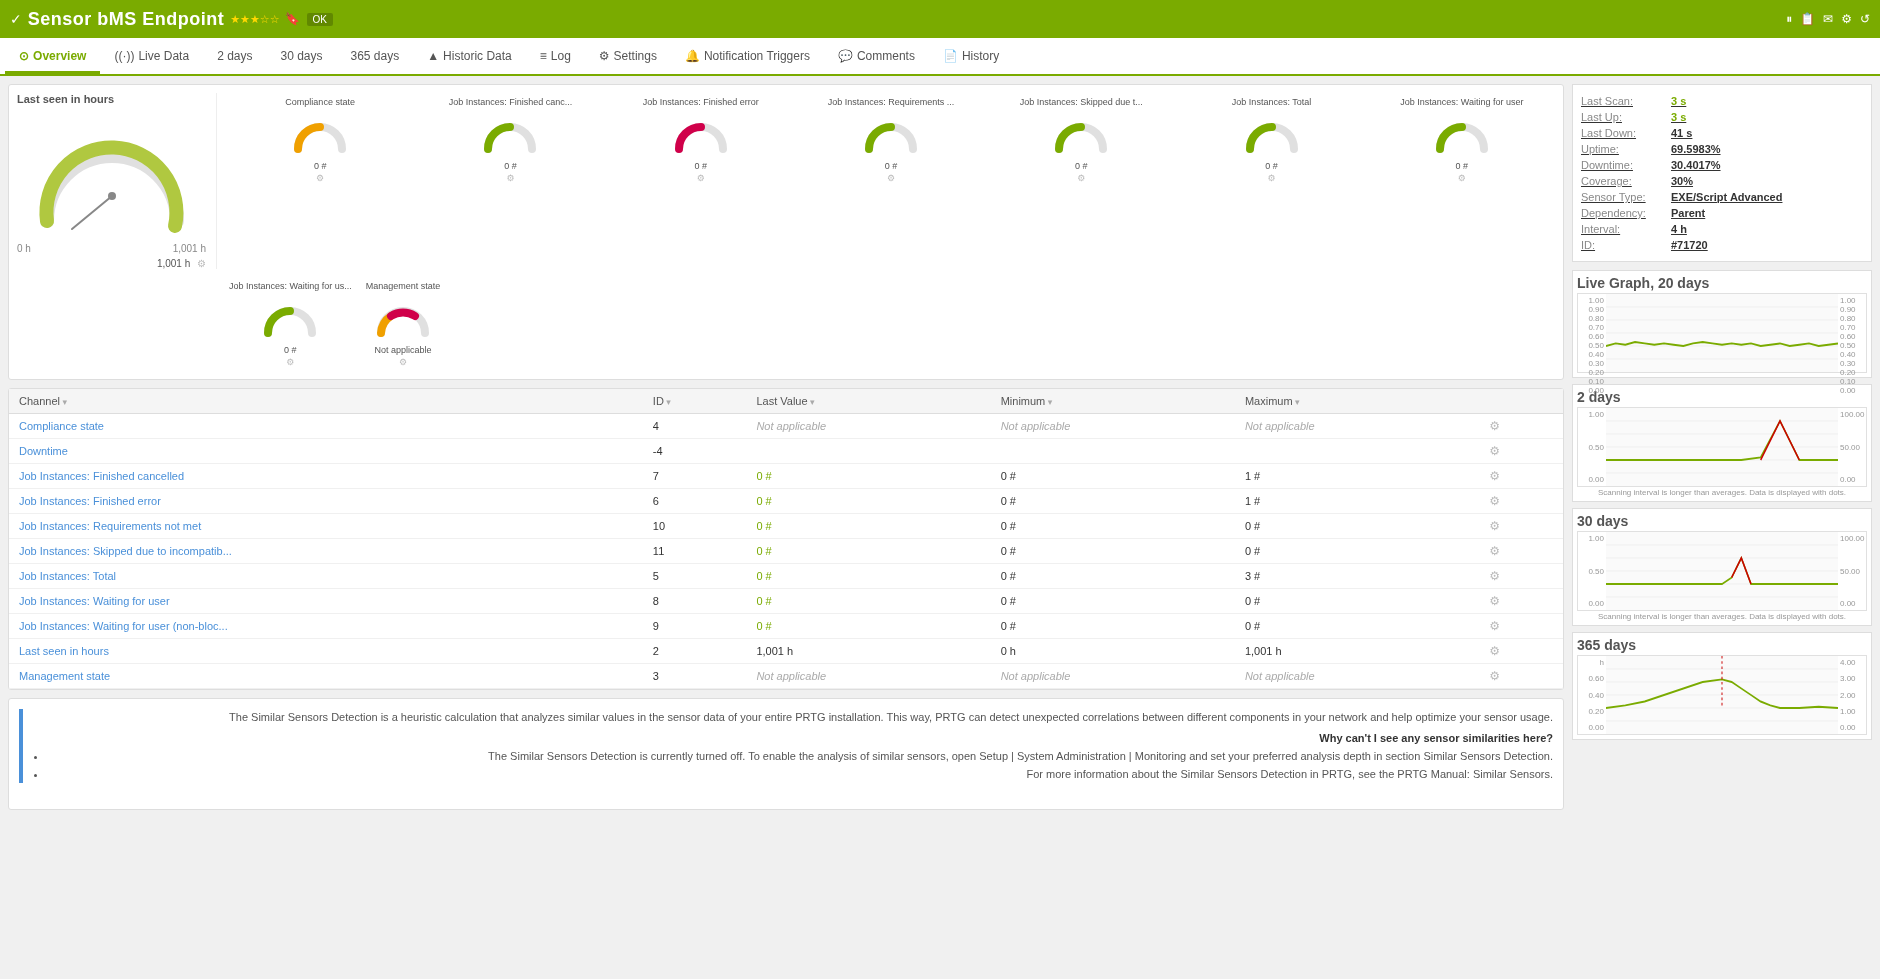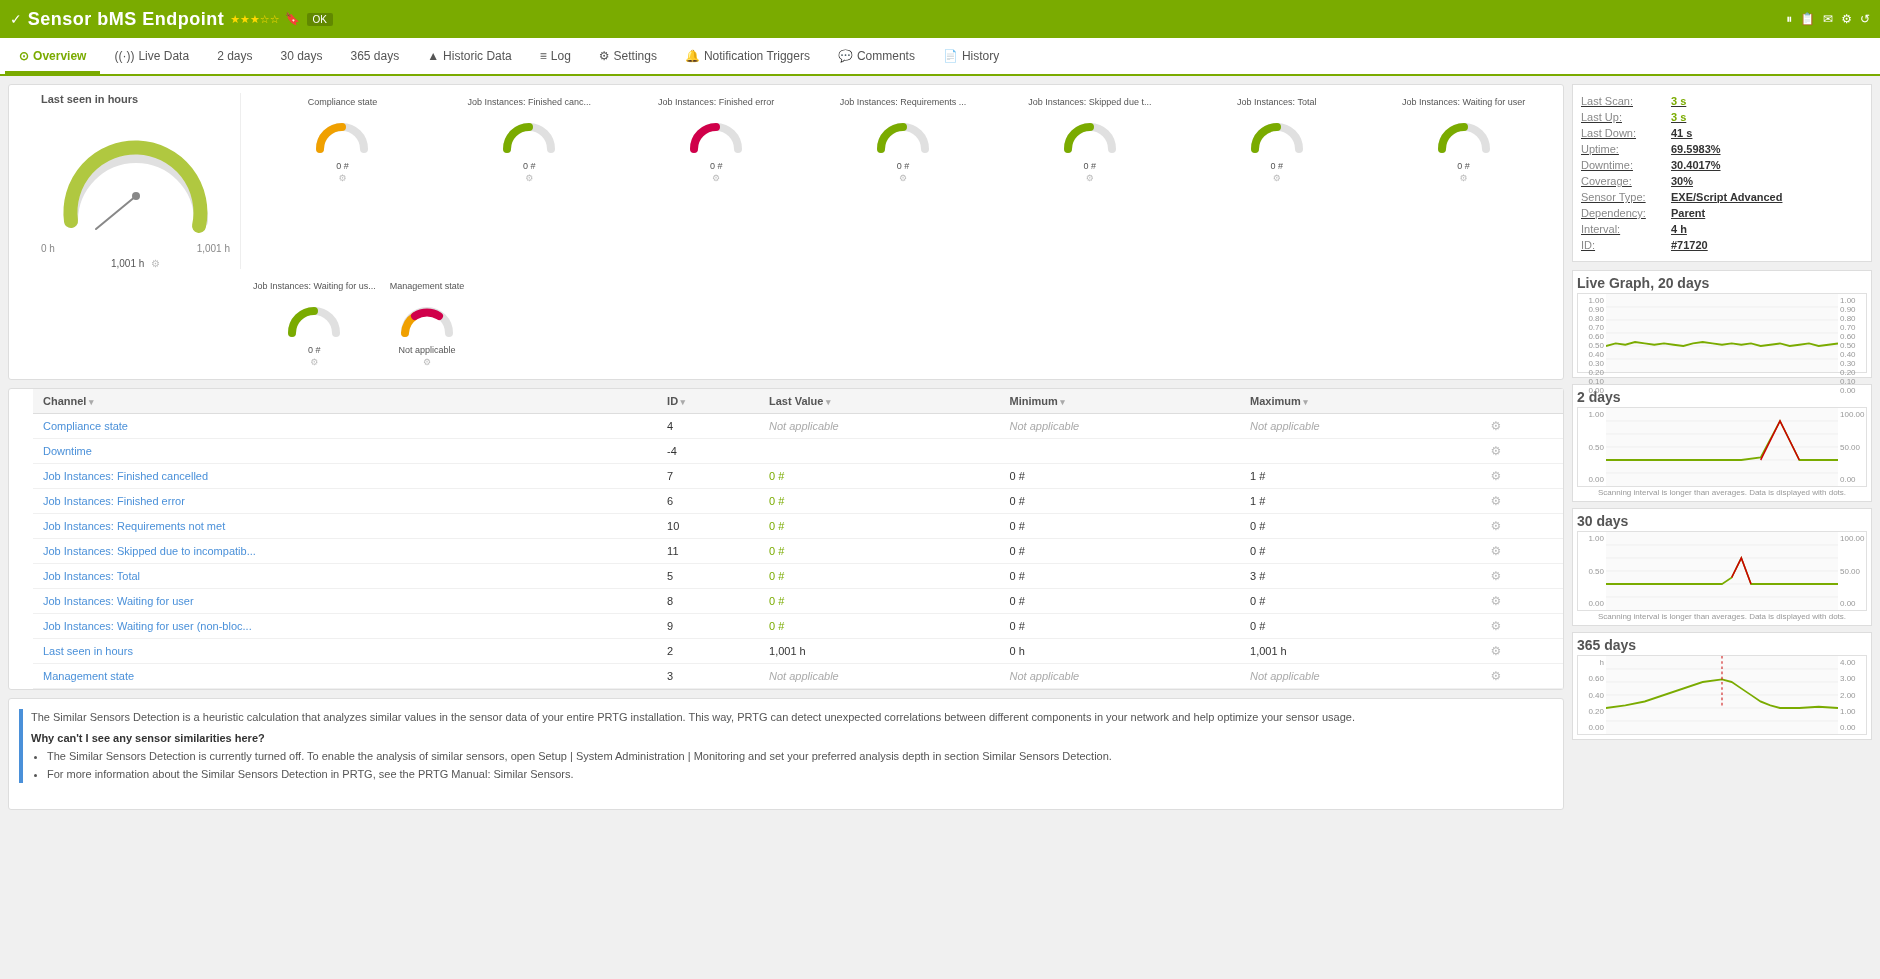--- a/index.html
+++ b/index.html
@@ -57,21 +57,20 @@
       gap: 8px;
     }
     .left-panel { flex: 1; min-width: 0; display: flex; flex-direction: column; gap: 8px; }
     .right-panel { width: 300px; flex-shrink: 0; }
 
     
     .card {
       background: white;
       border: 1px solid #ddd;
       border-radius: 3px;
-      padding-left: 24px;
     }
 
     
     .gauge-section {
       padding: 8px;
       display: flex;
       gap: 10px;
     }
     .last-seen-panel {
       width: 200px;
@@ -88,21 +87,21 @@
     }
     .gauge-arc-svg { width: 100%; height: 100%; }
     .gauge-values {
       display: flex;
       justify-content: space-between;
       font-size: 10px;
       color: #888;
       margin-top: 2px;
     }
     .gauge-center-val {
-      text-align: center;
+      text-align: right;
       font-size: 10px;
       color: #555;
       margin-top: 4px;
     }
 
     .gauges-grid {
       flex: 1;
       display: grid;
       grid-template-columns: repeat(7, 1fr);
       gap: 4px;
@@ -129,21 +128,21 @@
       padding: 0 8px 8px 218px;
     }
 
     
     .data-table { width: 100%; border-collapse: collapse; font-size: 11px; }
     .data-table th {
       background: #f5f5f5;
       border-bottom: 1px solid #ddd;
       padding: 6px 10px;
       text-align: left;
-      font-weight: bold;
+      font-weight: normal;
       color: #555;
       cursor: pointer;
     }
     .data-table th.sortable::after { content: ' ▾'; font-size: 9px; color: #aaa; }
     .data-table td { padding: 5px 10px; border-bottom: 1px solid #f0f0f0; }
     .data-table td.value { color: #7aab00; }
     .data-table td.not-applicable { color: #aaa; font-style: italic; }
     .gear-icon { color: #bbb; cursor: pointer; font-size: 12px; }
 
     
@@ -221,20 +220,21 @@
       background: white;
       border: 1px solid #ddd;
       padding: 10px;
       font-size: 11px;
       color: #555;
     }
     .similar-sensors-blue-bar {
       border-left: 4px solid #4a90d9;
       padding-left: 8px;
       margin-bottom: 16px;
+      text-align: right;
     }
     .similar-sensors-blue-bar p { margin-bottom: 4px; line-height: 1.5; }
     .similar-sensors-blue-bar h4 { margin: 6px 0 4px 0; font-size: 11px; color: #333; }
     .similar-sensors-blue-bar ul { margin-left: 16px; }
     .similar-sensors-blue-bar ul li { margin-bottom: 2px; line-height: 1.5; }
   </style>
 </head>
 <body>
 
 <div class="top-bar">

